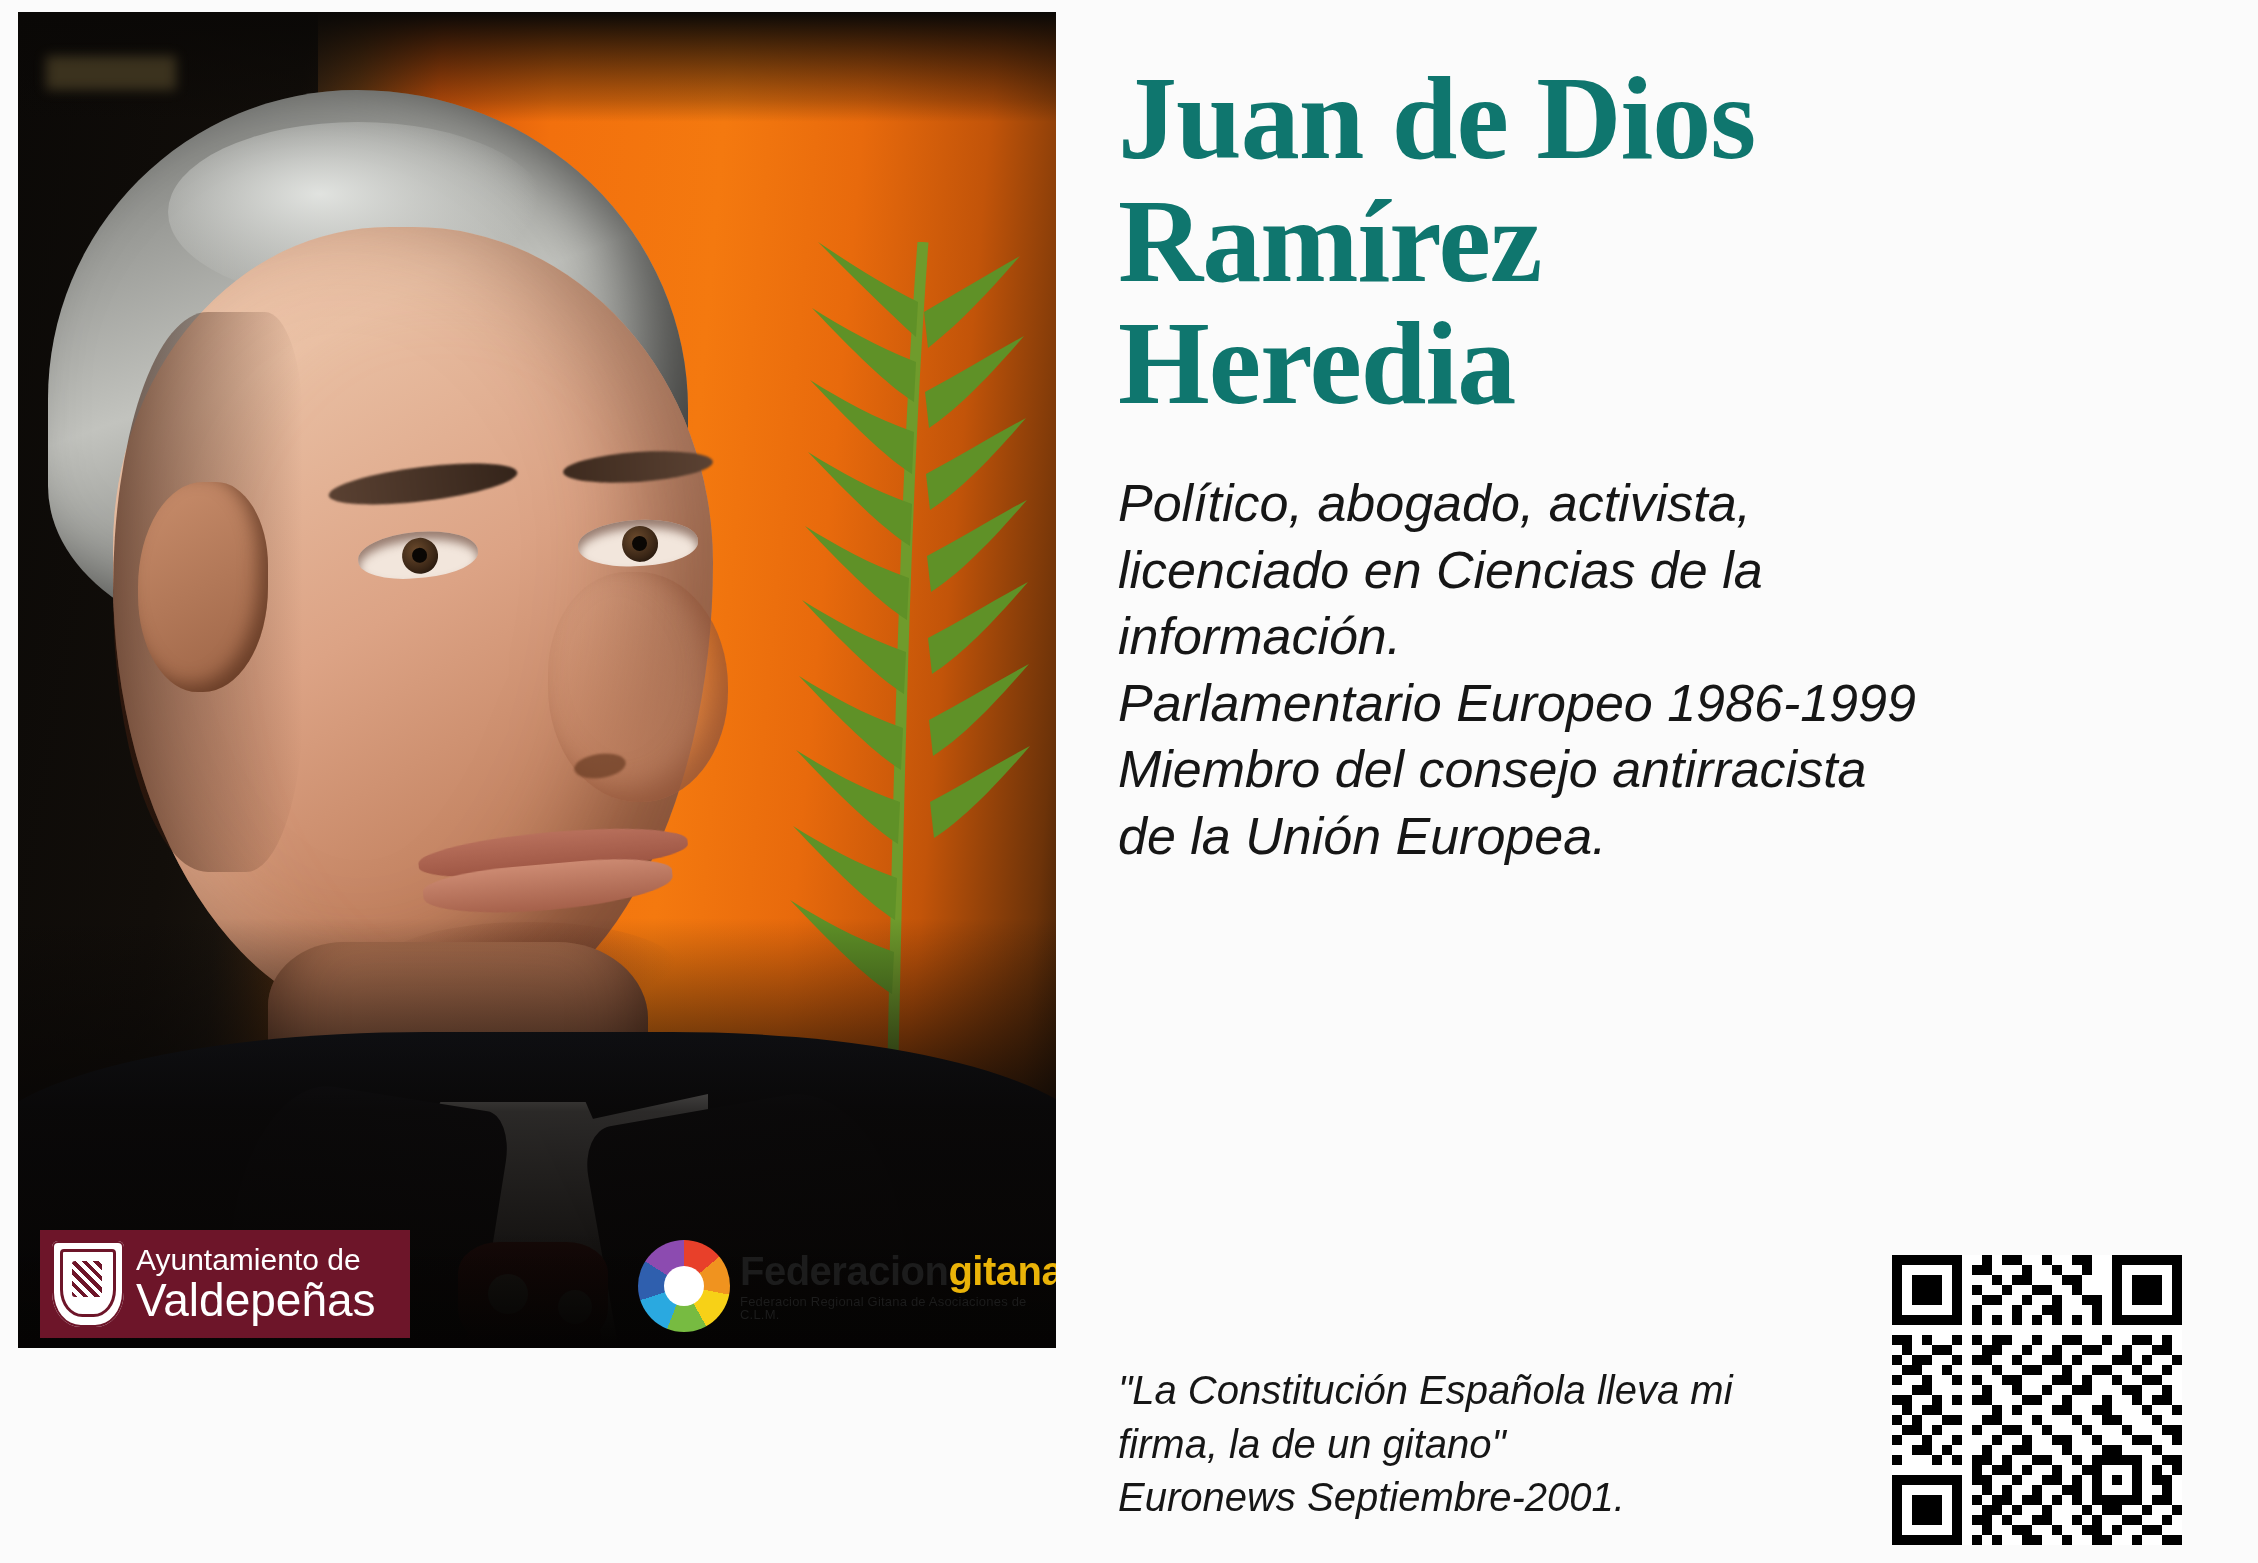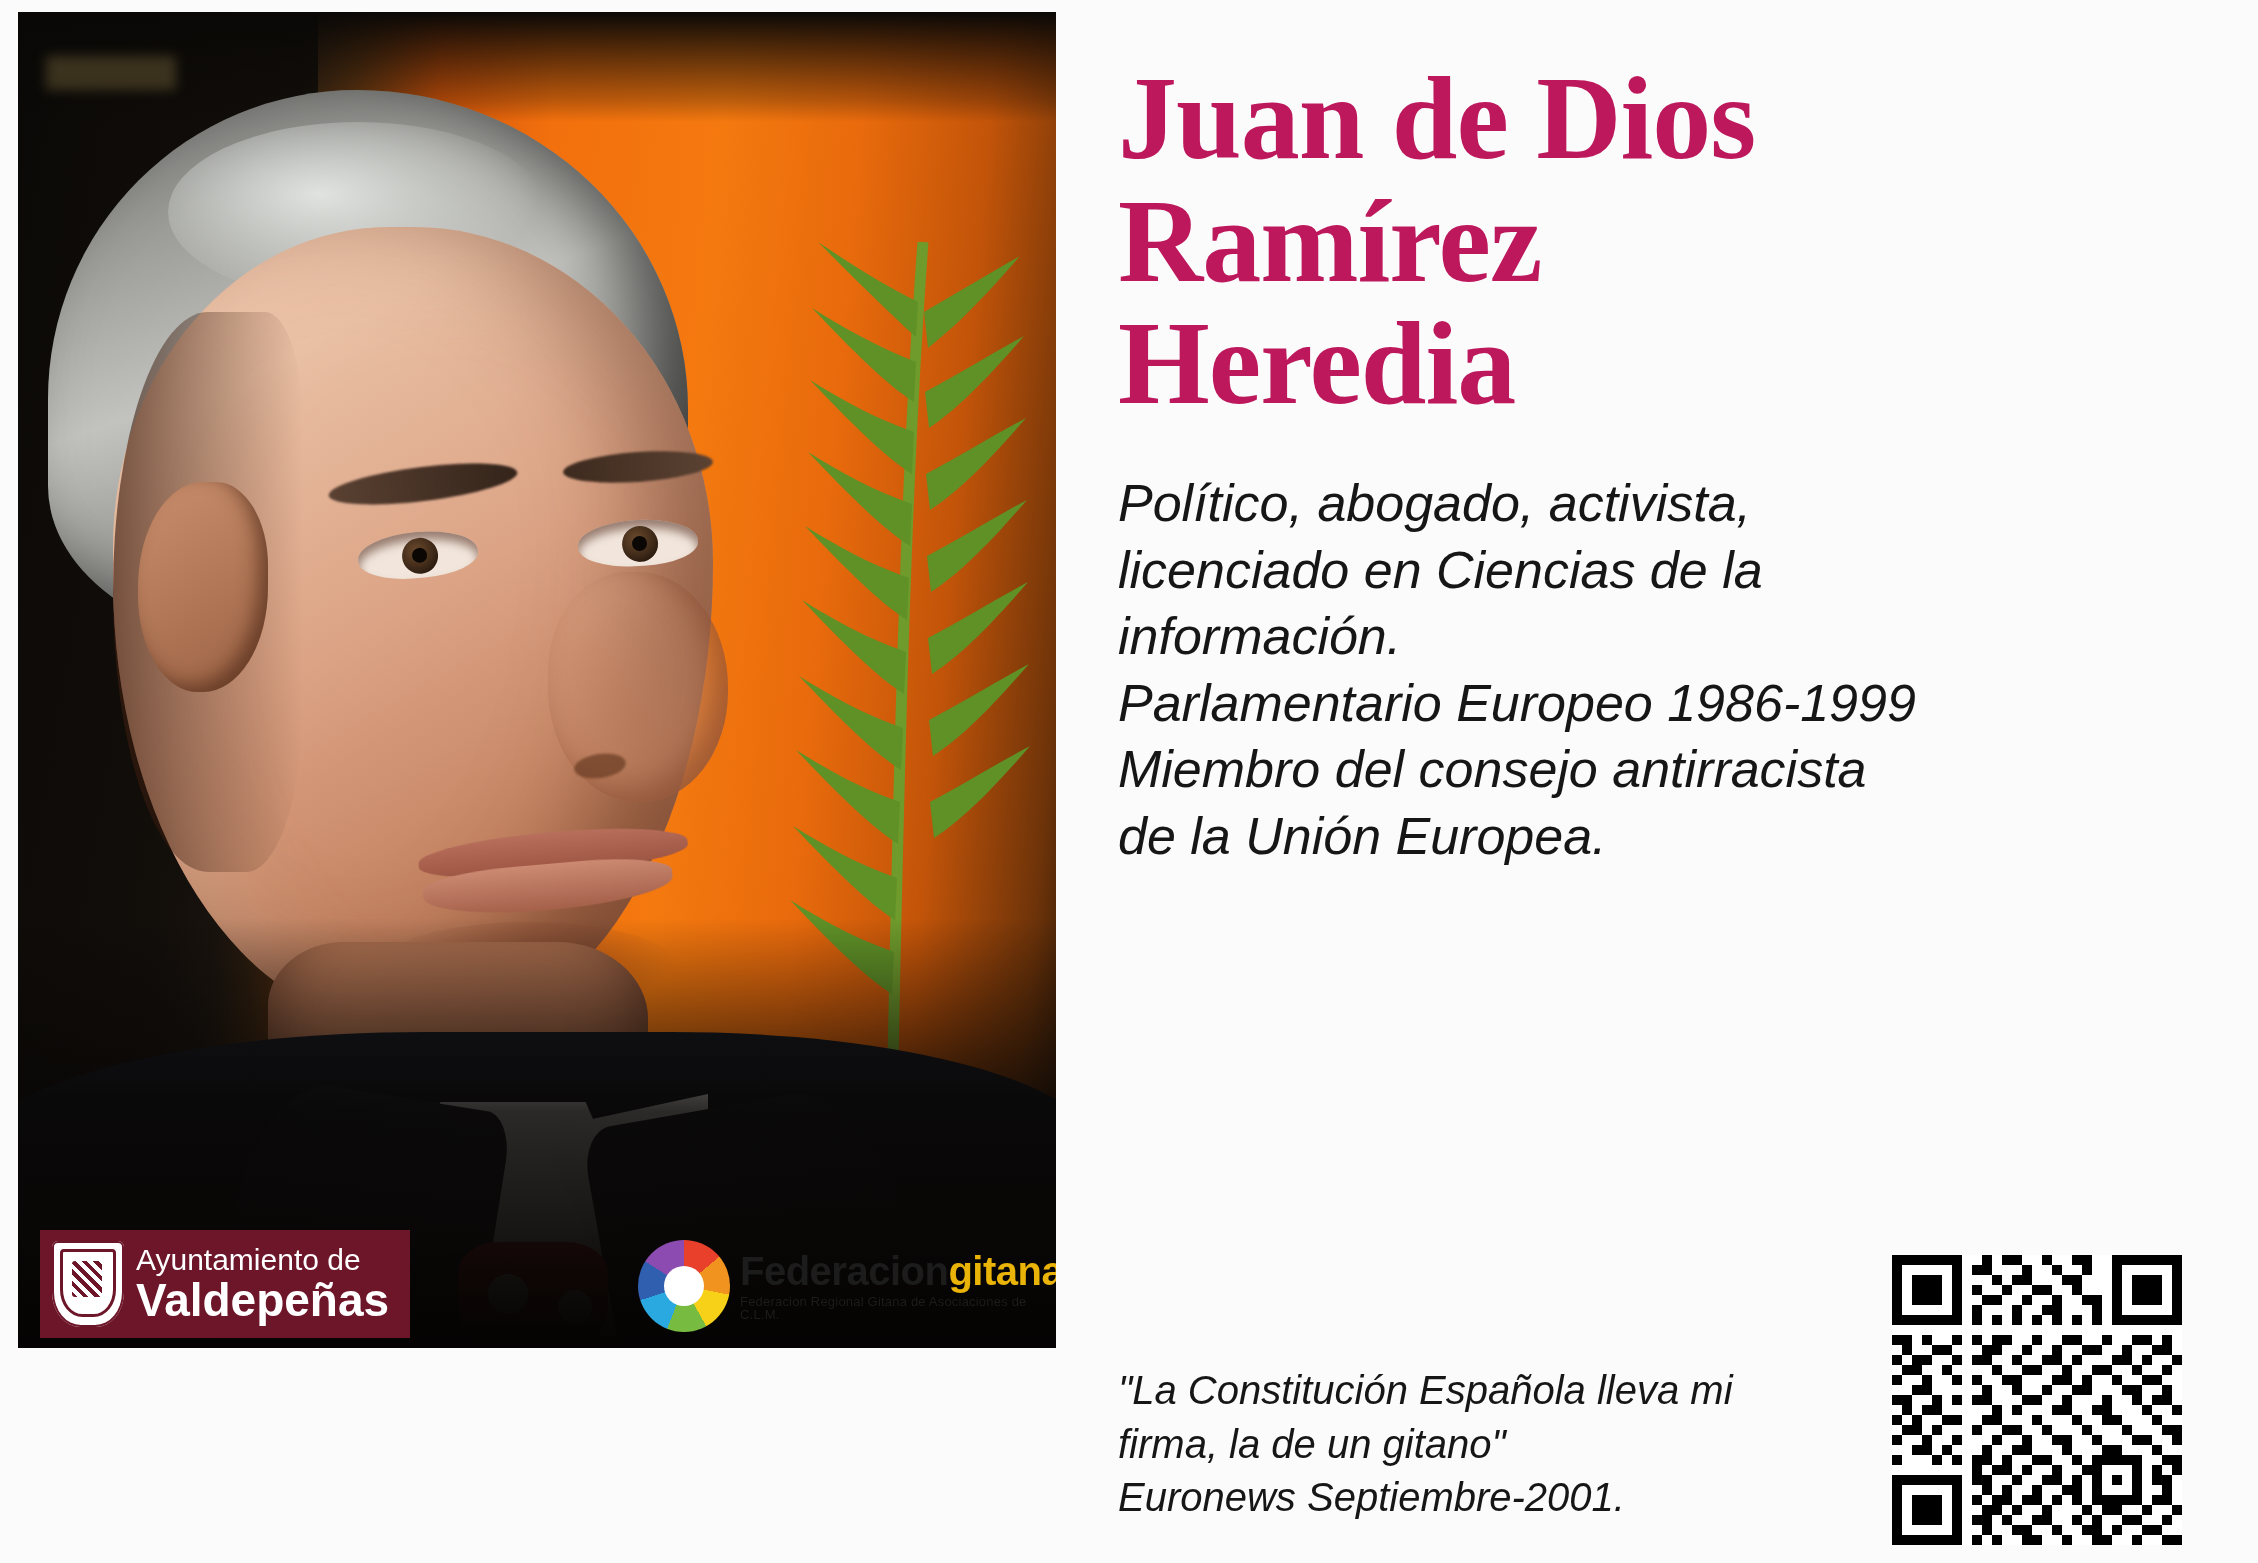--- a/index.html
+++ b/index.html
@@ -342,21 +342,21 @@
     margin-left: 12px;
     color: #ffffff;
     line-height: 1.05;
   }
   .ayto-top {
     font-size: 30px;
     font-family: "Liberation Sans", sans-serif;
   }
   .ayto-bottom {
     font-size: 46px;
-    font-weight: bold;
+    font-weight: normal;
     font-family: "Liberation Sans", sans-serif;
   }
 
   .logo-fed {
     position: absolute;
     left: 620px;
     bottom: 16px;
     display: flex;
     align-items: center;
   }
@@ -397,21 +397,21 @@
     flex: 1 1 auto;
     position: relative;
     padding: 58px 42px 0 62px;
     box-sizing: border-box;
   }
   .name {
     font-family: "Liberation Serif", serif;
     font-weight: bold;
     font-size: 118px;
     line-height: 1.04;
-    color: #be185d;
+    color: #0f766e;
     letter-spacing: -1px;
     margin: 0;
   }
   .bio {
     margin-top: 44px;
     font-family: "Liberation Sans", sans-serif;
     font-style: italic;
     font-size: 52px;
     line-height: 1.28;
     color: #161616;

